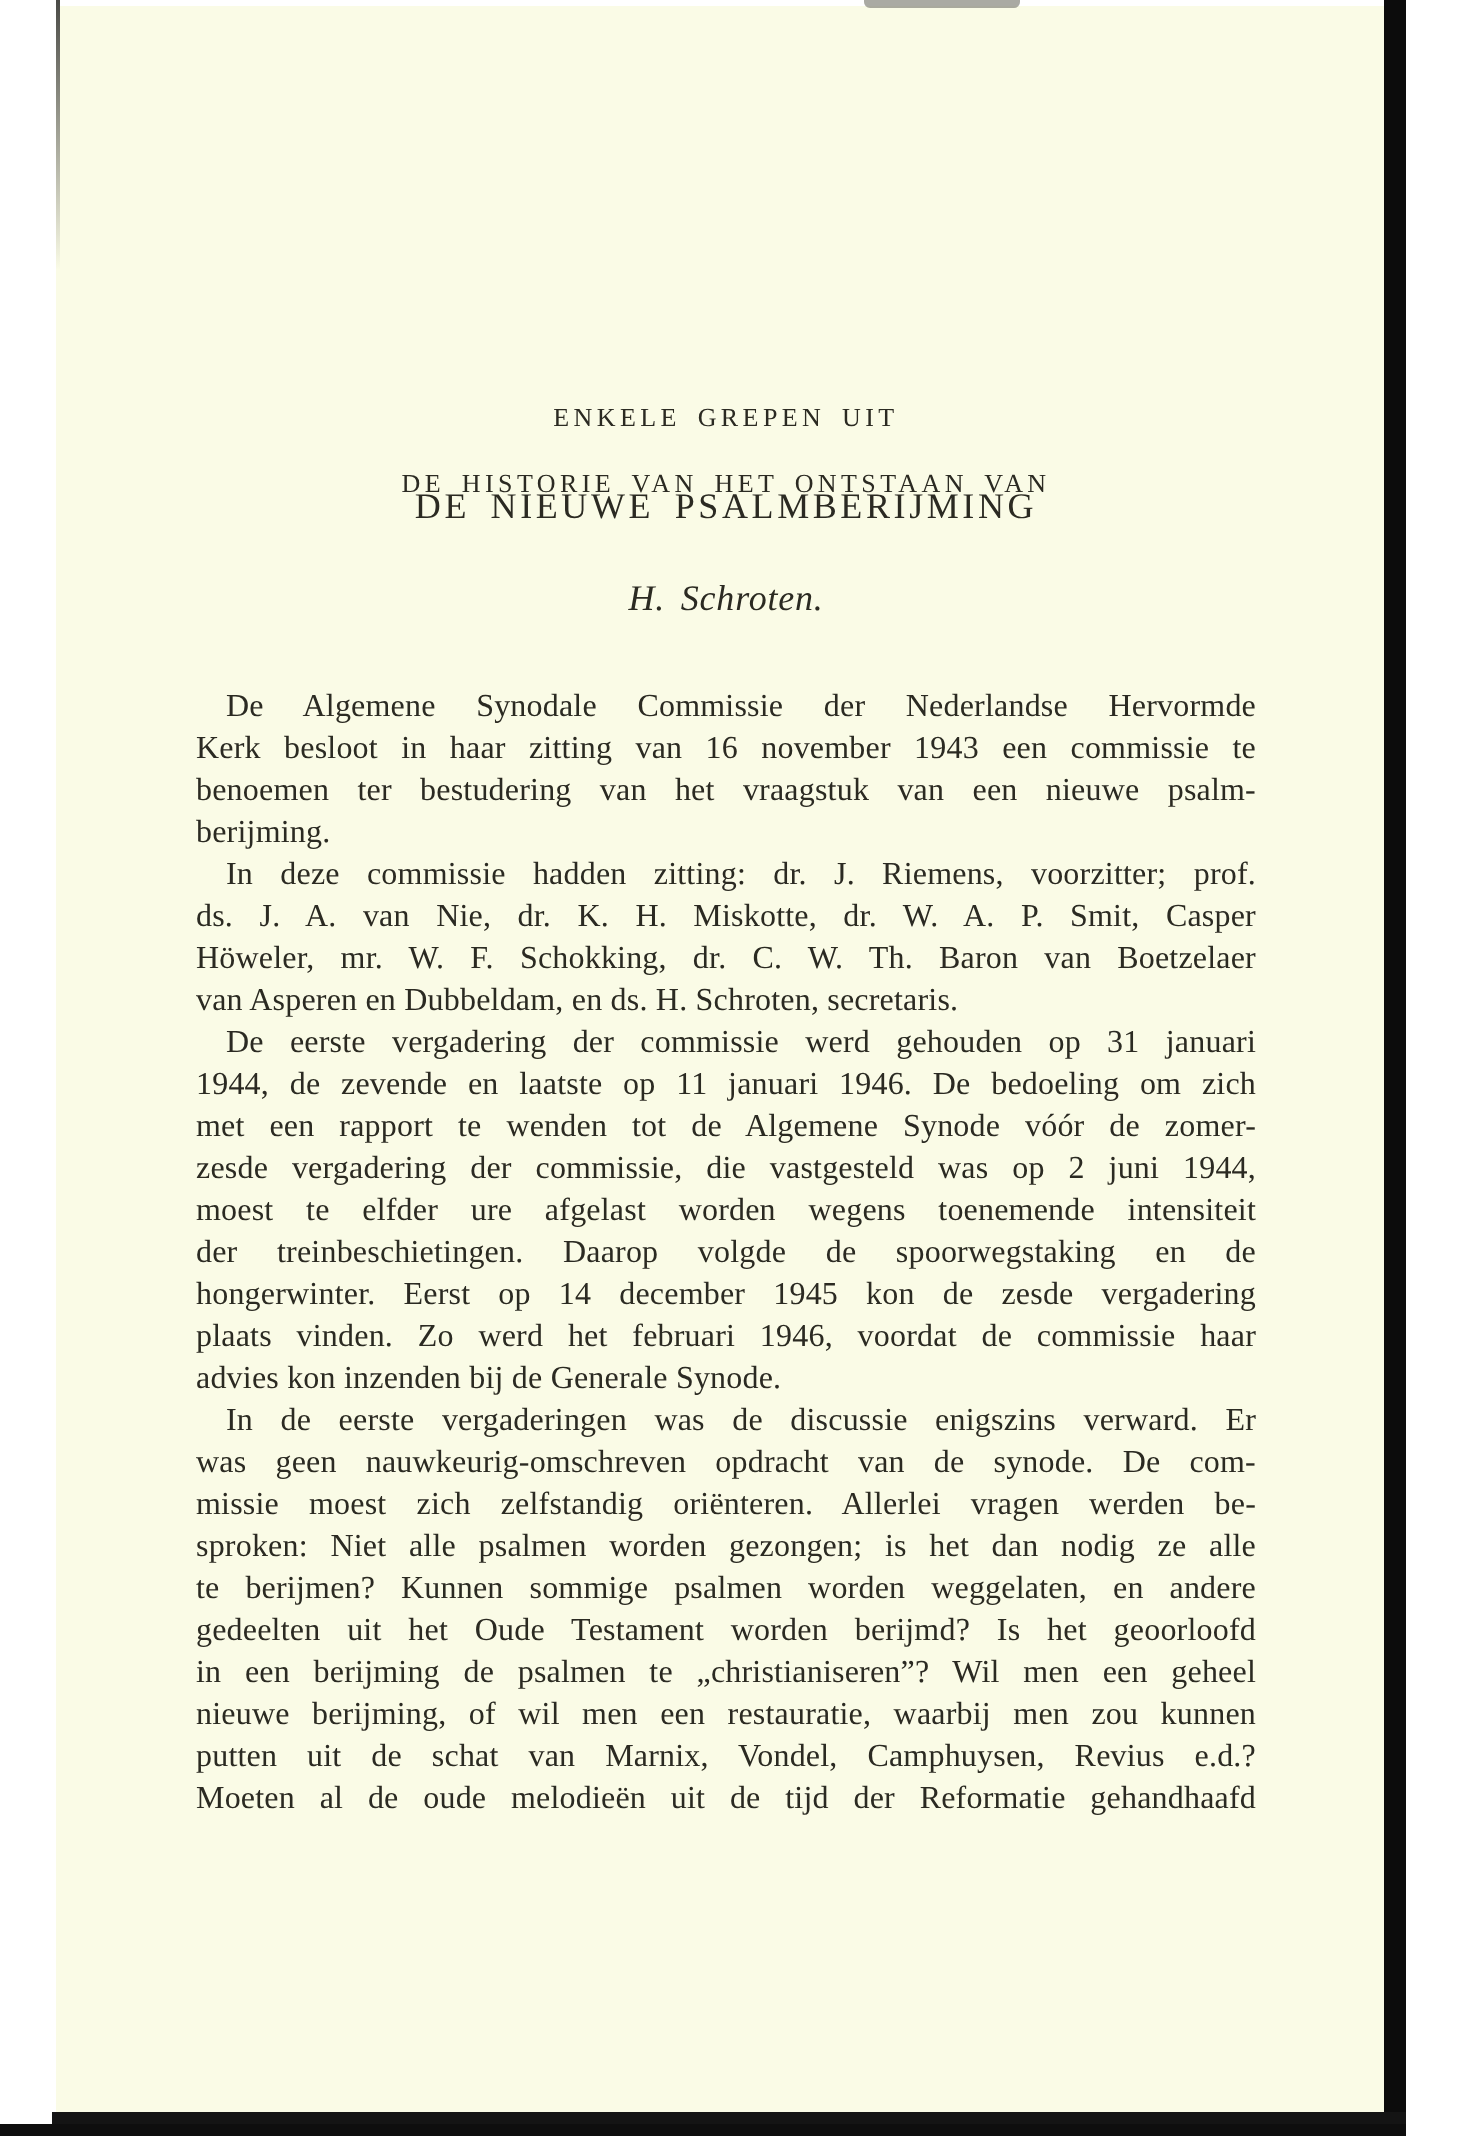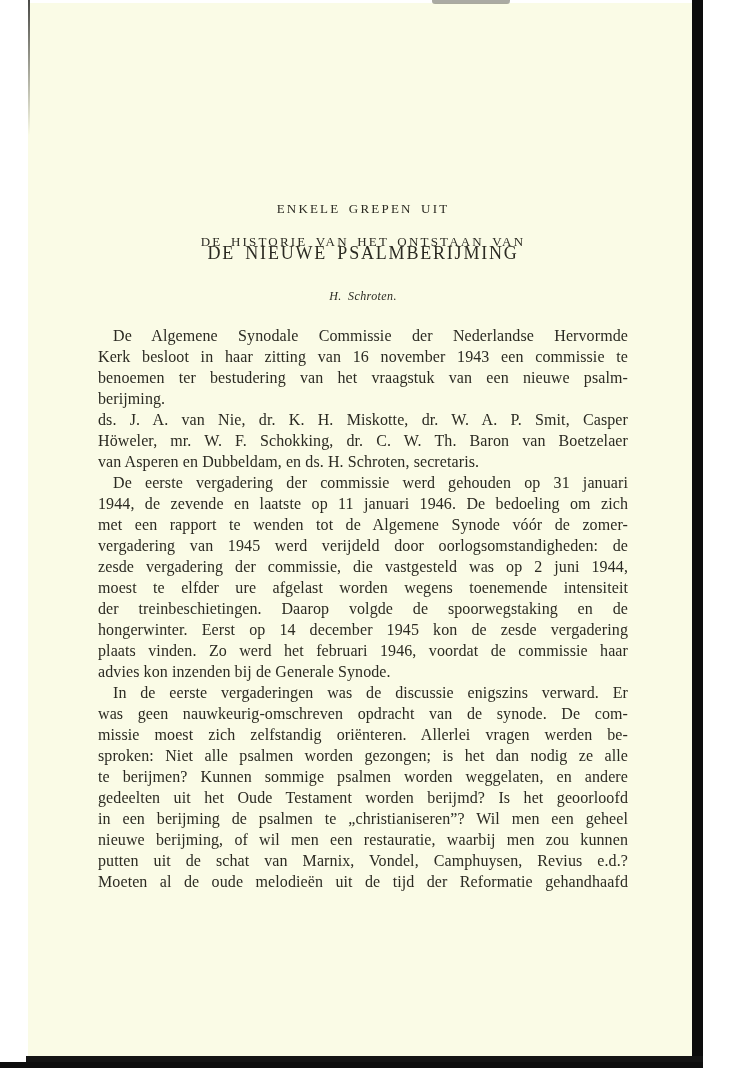--- a/index.html
+++ b/index.html
@@ -88,26 +88,26 @@
     text-align: center;
     font-size: 18px;
     letter-spacing: 1.8px;
     word-spacing: 4px;
     white-space: nowrap;
   }
   .author {
     top: 289px;
     text-align: center;
     font-style: italic;
-    font-size: 12px;
+    font-size: 18px;
     letter-spacing: 0.4px;
     word-spacing: 3px;
   }
   .body-text {
-    top: 325px;
+    top: 343px;
     font-size: 16px;
     line-height: 21px;
     letter-spacing: 0.1px;
   }
   .line {
     text-align: justify;
     text-align-last: justify;
     height: 21px;
     overflow: hidden;
     white-space: nowrap;
@@ -131,27 +131,27 @@
 
   <div class="text-col main-title">DE NIEUWE PSALMBERIJMING</div>
 
   <div class="text-col author">H. Schroten.</div>
 
   <div class="text-col body-text">
       <div class="line indent">De Algemene Synodale Commissie der Nederlandse Hervormde</div>
       <div class="line">Kerk besloot in haar zitting van 16 november 1943 een commissie te</div>
       <div class="line">benoemen ter bestudering van het vraagstuk van een nieuwe psalm-</div>
       <div class="line last">berijming.</div>
+      <div class="line indent">In deze commissie hadden zitting: dr. J. Riemens, voorzitter; prof.</div>
       <div class="line">ds. J. A. van Nie, dr. K. H. Miskotte, dr. W. A. P. Smit, Casper</div>
       <div class="line">Höweler, mr. W. F. Schokking, dr. C. W. Th. Baron van Boetzelaer</div>
       <div class="line last">van Asperen en Dubbeldam, en ds. H. Schroten, secretaris.</div>
       <div class="line indent">De eerste vergadering der commissie werd gehouden op 31 januari</div>
       <div class="line">1944, de zevende en laatste op 11 januari 1946. De bedoeling om zich</div>
       <div class="line">met een rapport te wenden tot de Algemene Synode vóór de zomer-</div>
-      <div class="line">vergadering van 1945 werd verijdeld door oorlogsomstandigheden: de</div>
       <div class="line">zesde vergadering der commissie, die vastgesteld was op 2 juni 1944,</div>
       <div class="line">moest te elfder ure afgelast worden wegens toenemende intensiteit</div>
       <div class="line">der treinbeschietingen. Daarop volgde de spoorwegstaking en de</div>
       <div class="line">hongerwinter. Eerst op 14 december 1945 kon de zesde vergadering</div>
       <div class="line">plaats vinden. Zo werd het februari 1946, voordat de commissie haar</div>
       <div class="line last">advies kon inzenden bij de Generale Synode.</div>
       <div class="line indent">In de eerste vergaderingen was de discussie enigszins verward. Er</div>
       <div class="line">was geen nauwkeurig-omschreven opdracht van de synode. De com-</div>
       <div class="line">missie moest zich zelfstandig oriënteren. Allerlei vragen werden be-</div>
       <div class="line">sproken: Niet alle psalmen worden gezongen; is het dan nodig ze alle</div>

